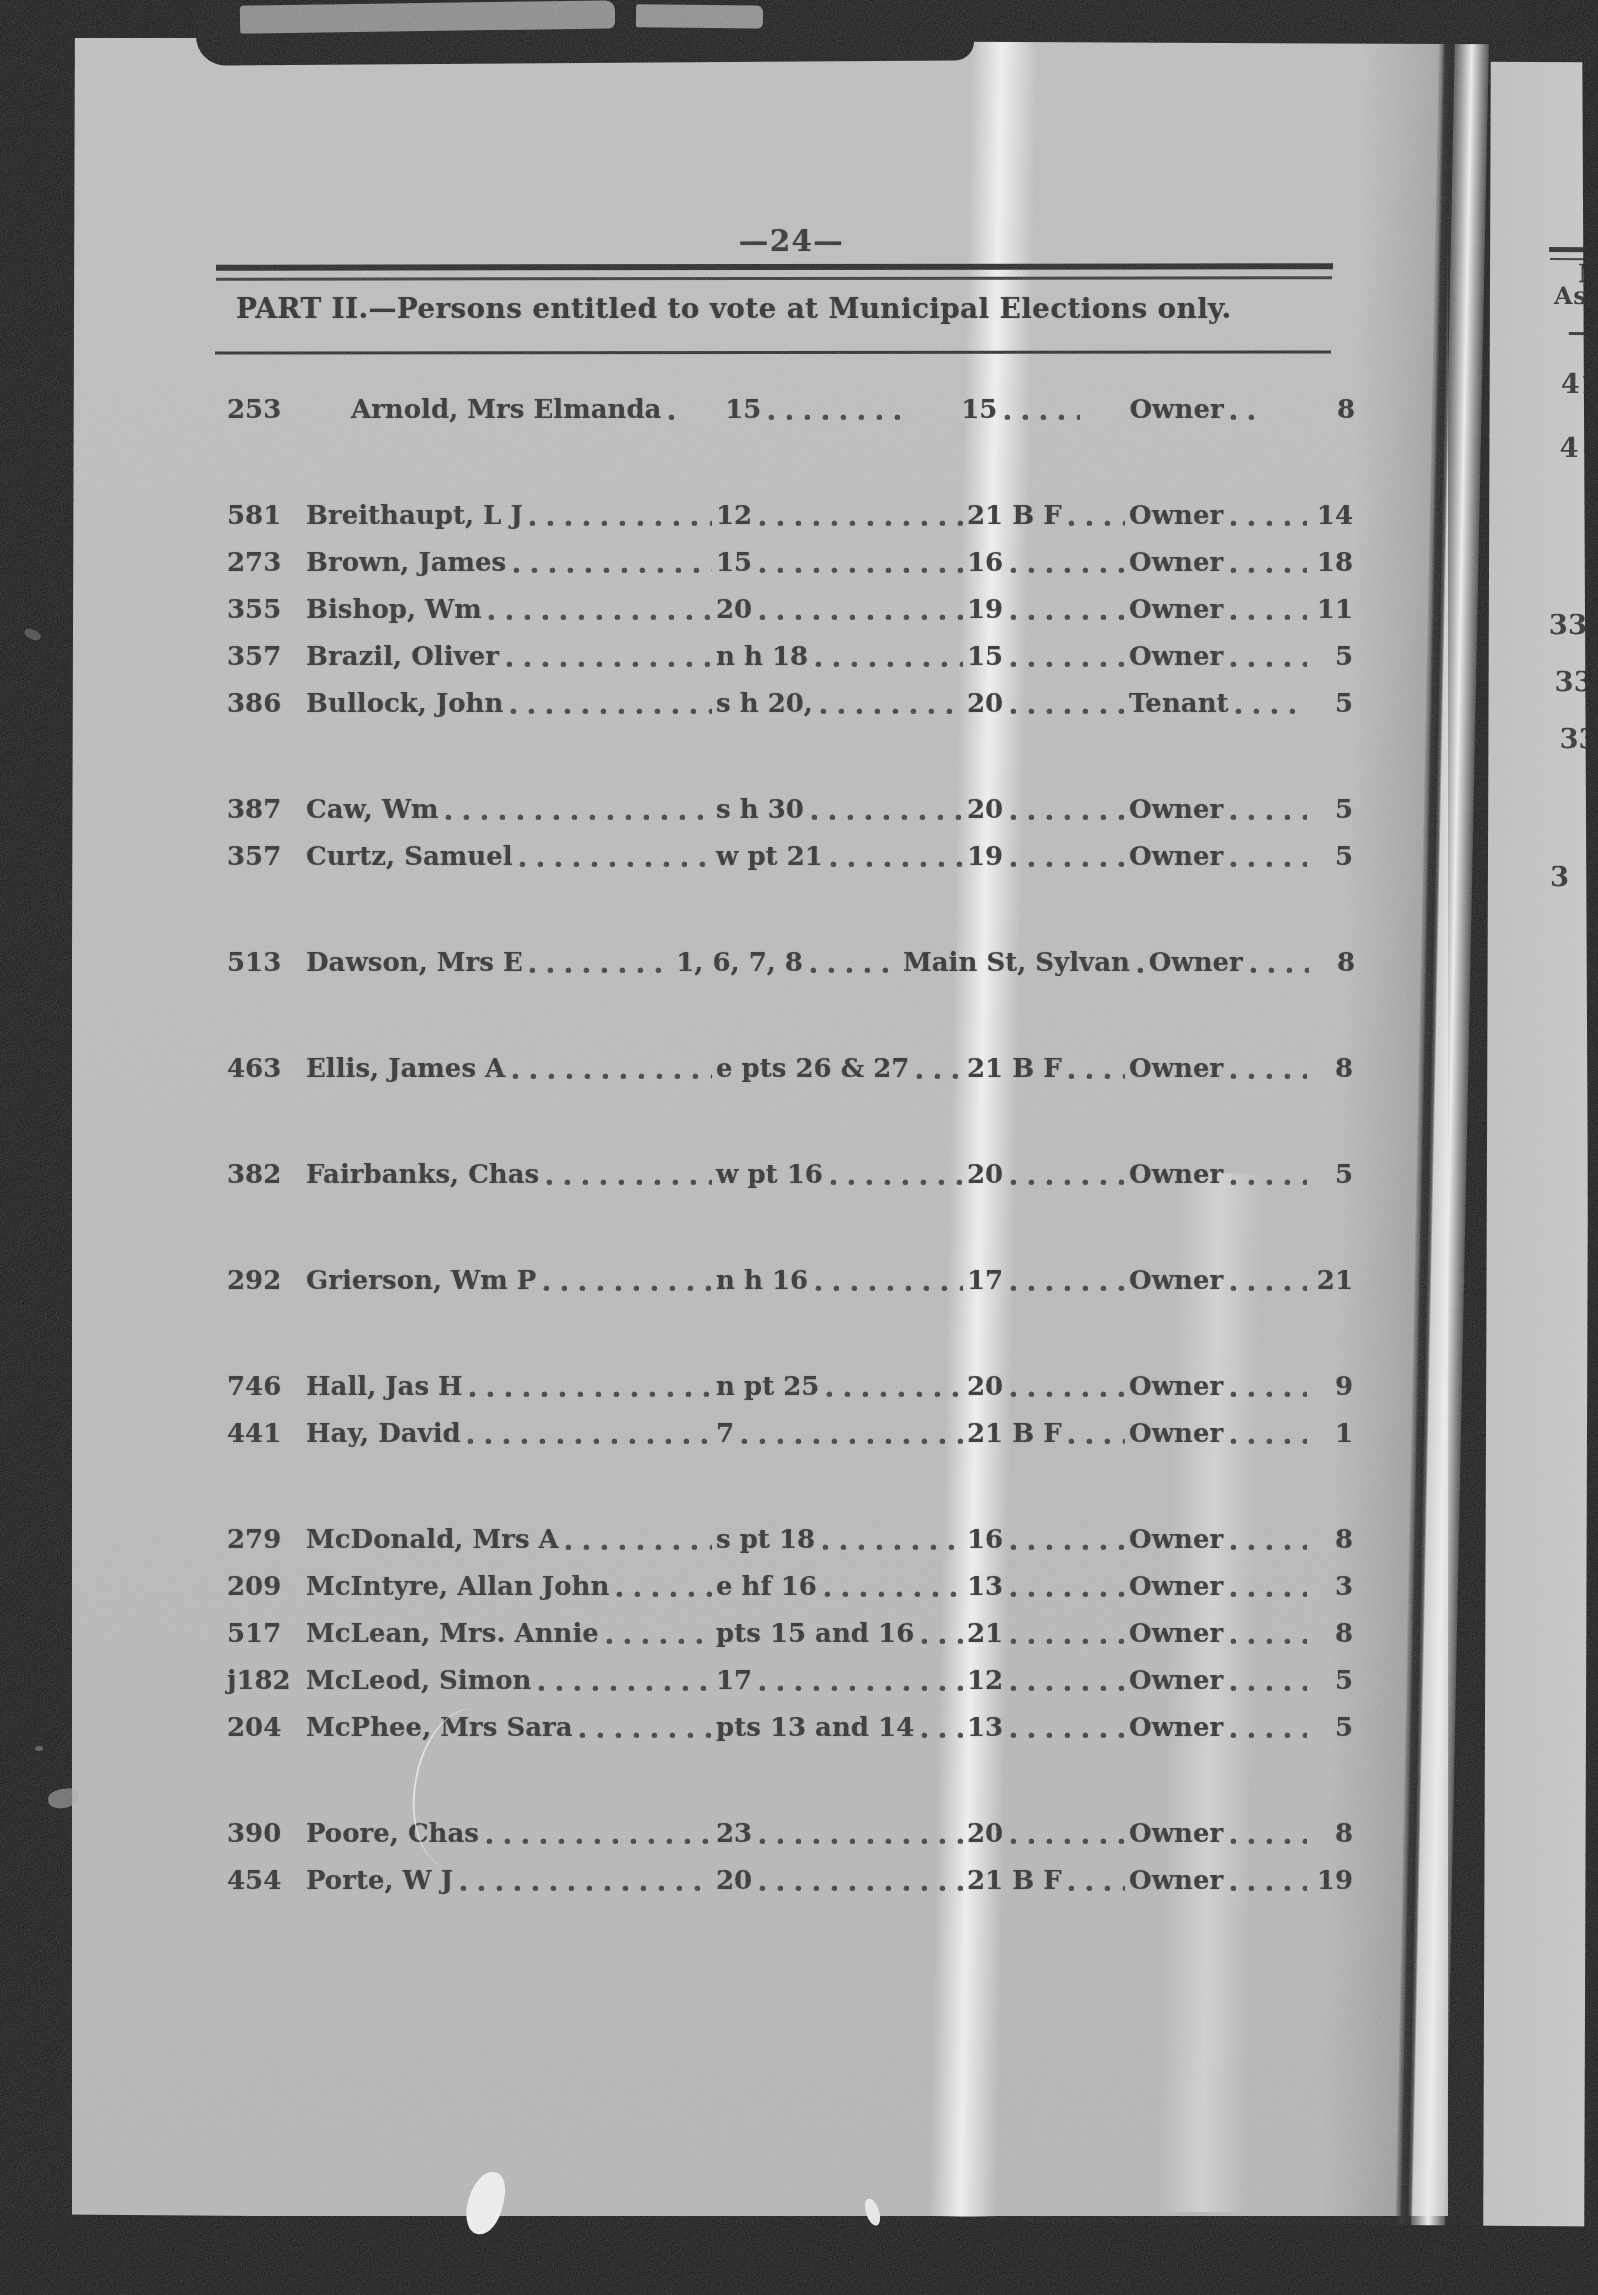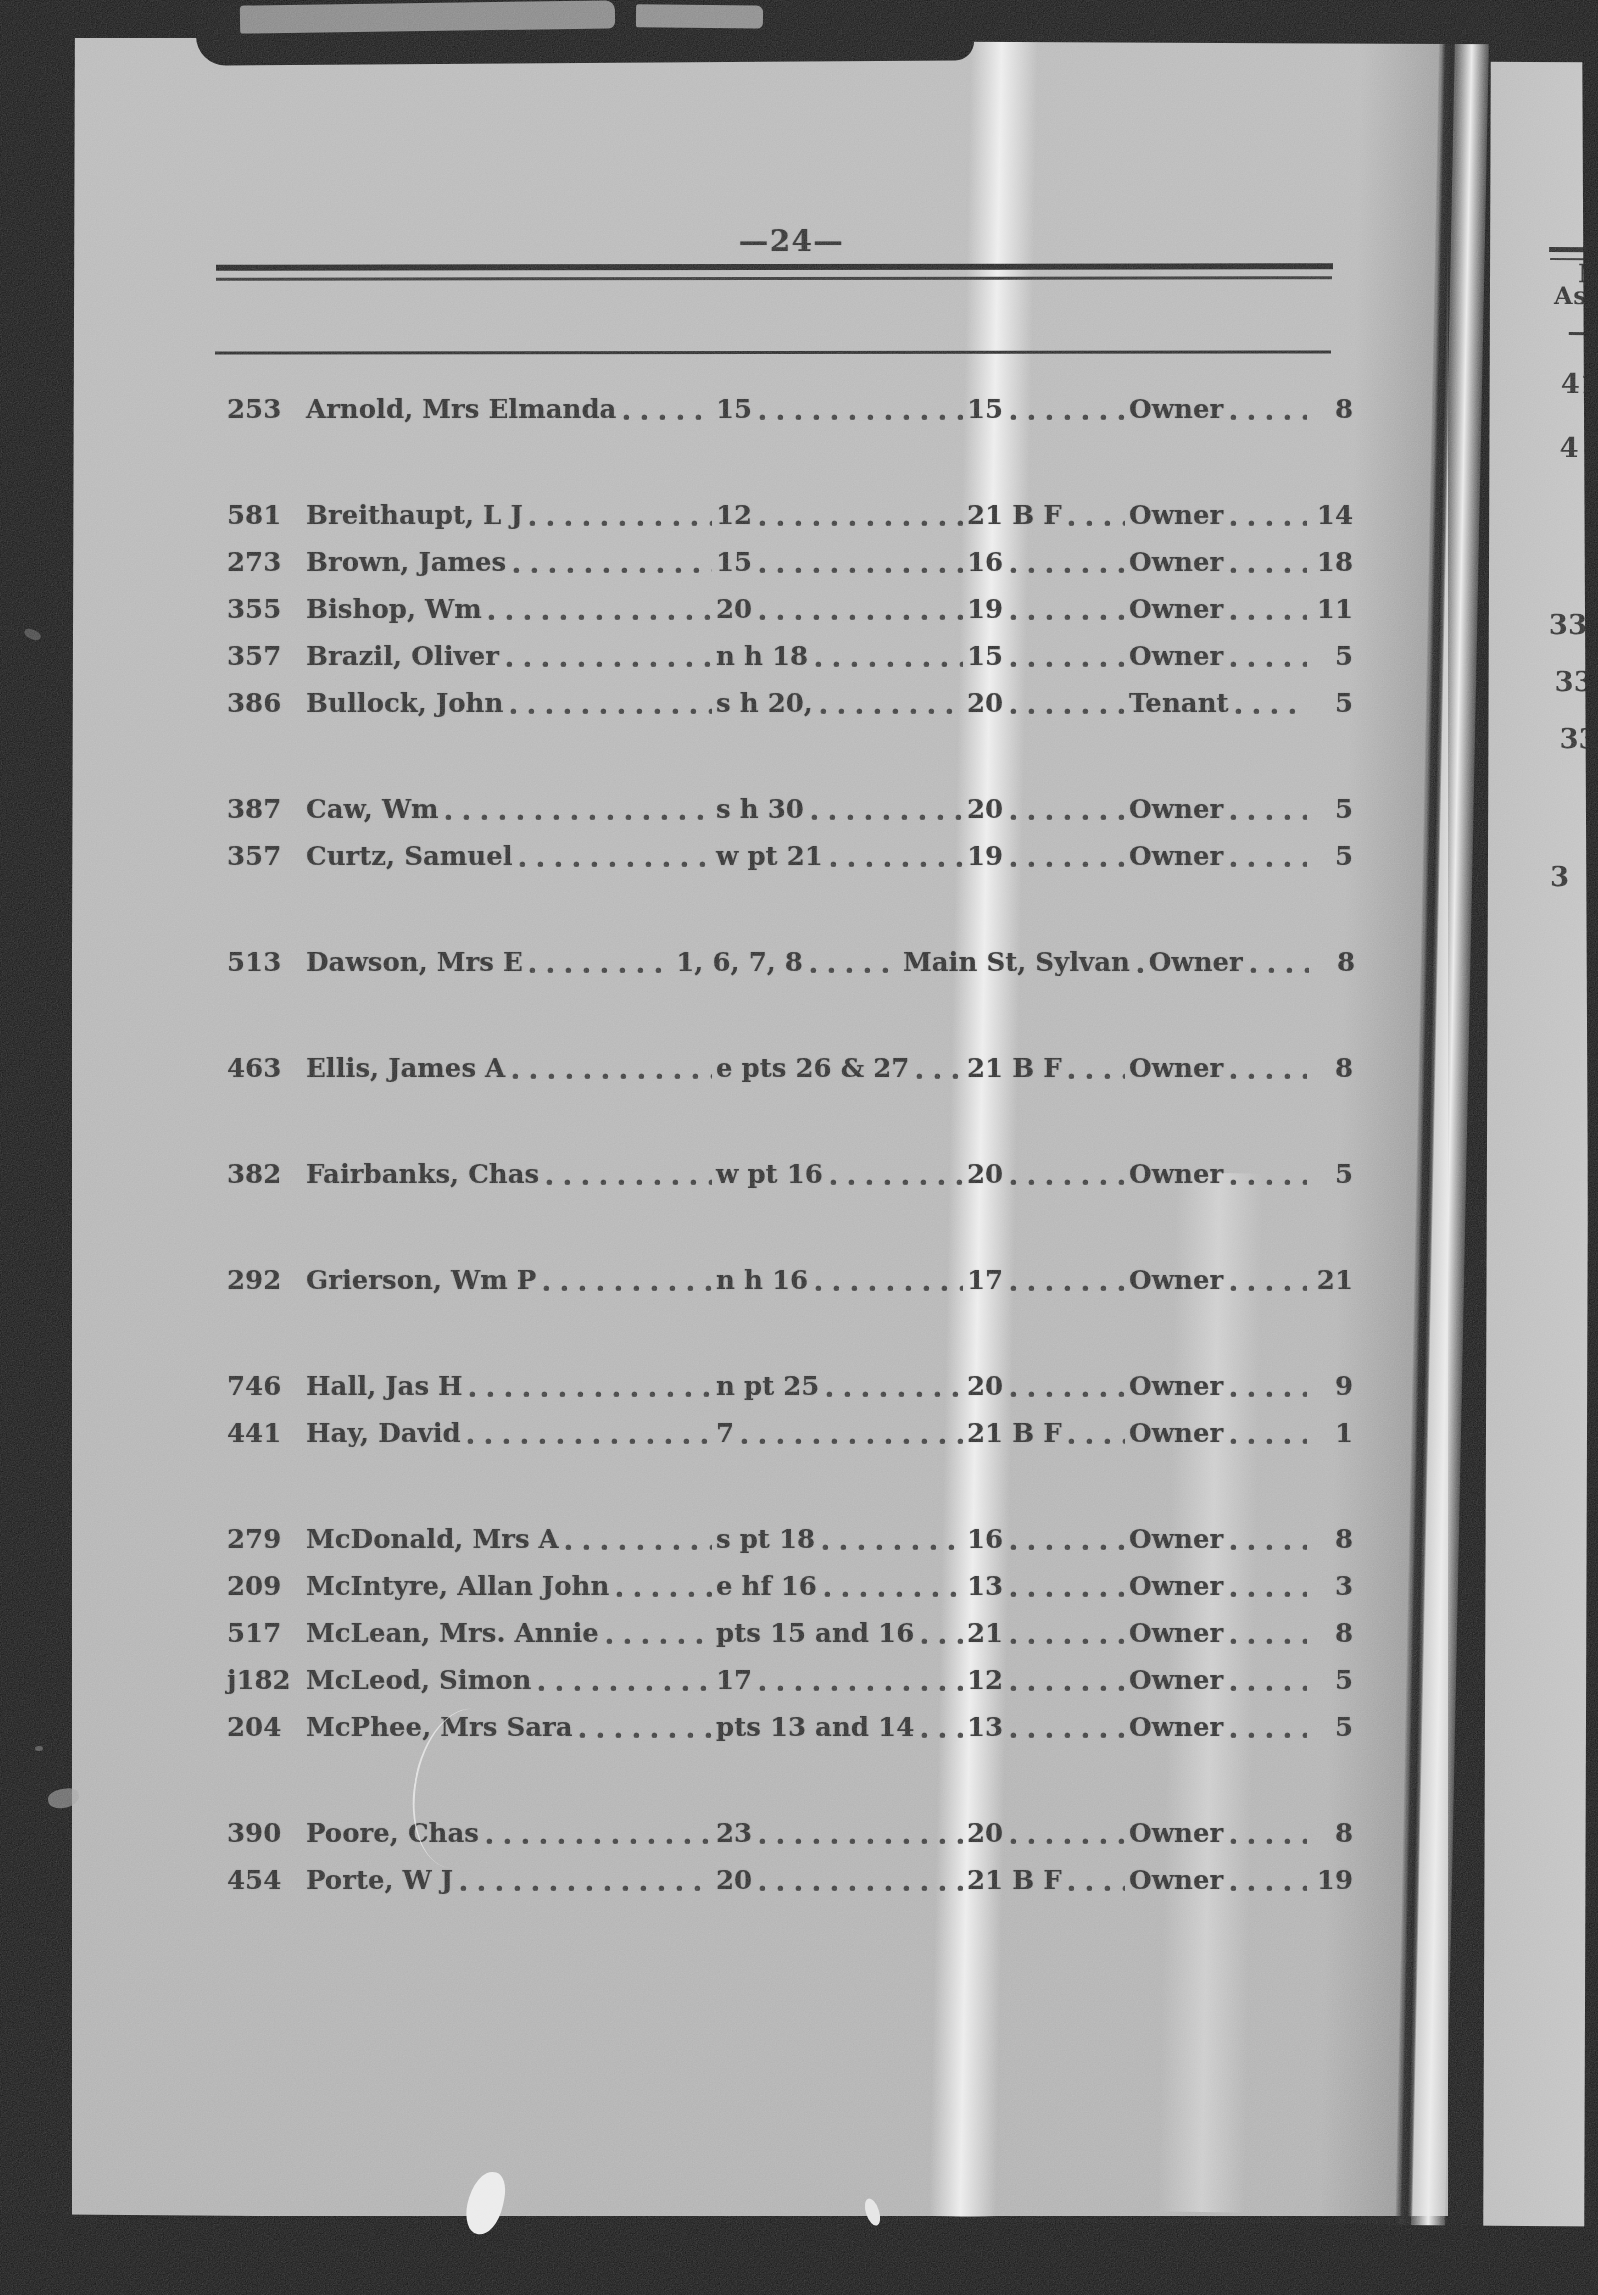--- a/index.html
+++ b/index.html
@@ -84,21 +84,21 @@
     text-shadow:0 0 1.3px rgba(10,10,10,.4);
   }
   .rule-c{position:absolute;left:215px;top:351px;width:1116px;height:3.4px;background:#181818;transform:rotate(-0.05deg);}
   
   .rows{position:absolute;left:227px;top:394px;width:1128px;}
   .row{
     display:flex;align-items:flex-start;height:31px;margin-top:16px;
     font-size:26px;font-weight:bold;line-height:31px;color:#1c1c1c;
     text-shadow:0 0 1.3px rgba(15,15,15,.35);
   }
-  .row:first-child{margin-top:0;}
+  .row:first-child{margin-top:0;gap:45px;}
   .row.gap{margin-top:75px;}
   .cell{display:flex;overflow:visible;}
   .c-roll{flex:0 0 79px;}
   .c-name{flex:0 1 410px;}
   .c-lot{flex:0 1 251px;}
   .c-con{flex:0 1 162px;}
   .c-ten{flex:0 1 182px;}
   .c-num{flex:0 0 42px;text-align:right;justify-content:flex-end;}
   .val{flex:0 0 auto;white-space:nowrap;}
   .dots{
@@ -152,20 +152,21 @@
   <div class="torn-chunk-2"></div>
   <div class="torn-gray-1"></div>
   <div class="torn-gray-2"></div>
   <div class="left-band"></div>
   <div class="bottom-band"></div>
   <div class="right-black-band"></div>
 
   <div class="page-number">—24—</div>
   <div class="rule-a"></div>
   <div class="rule-b"></div>
+  <div class="part-title">PART II.—Persons entitled to vote at Municipal Elections only.</div>
   <div class="rule-c"></div>
 
   <div class="rows" id="rows">
       <div class="row">
     <span class="cell c-roll">
           <span class="val">253</span>
         </span>
     <span class="cell c-name">
           <span class="val">Arnold, Mrs Elmanda</span>
           <span class="dots"></span>

